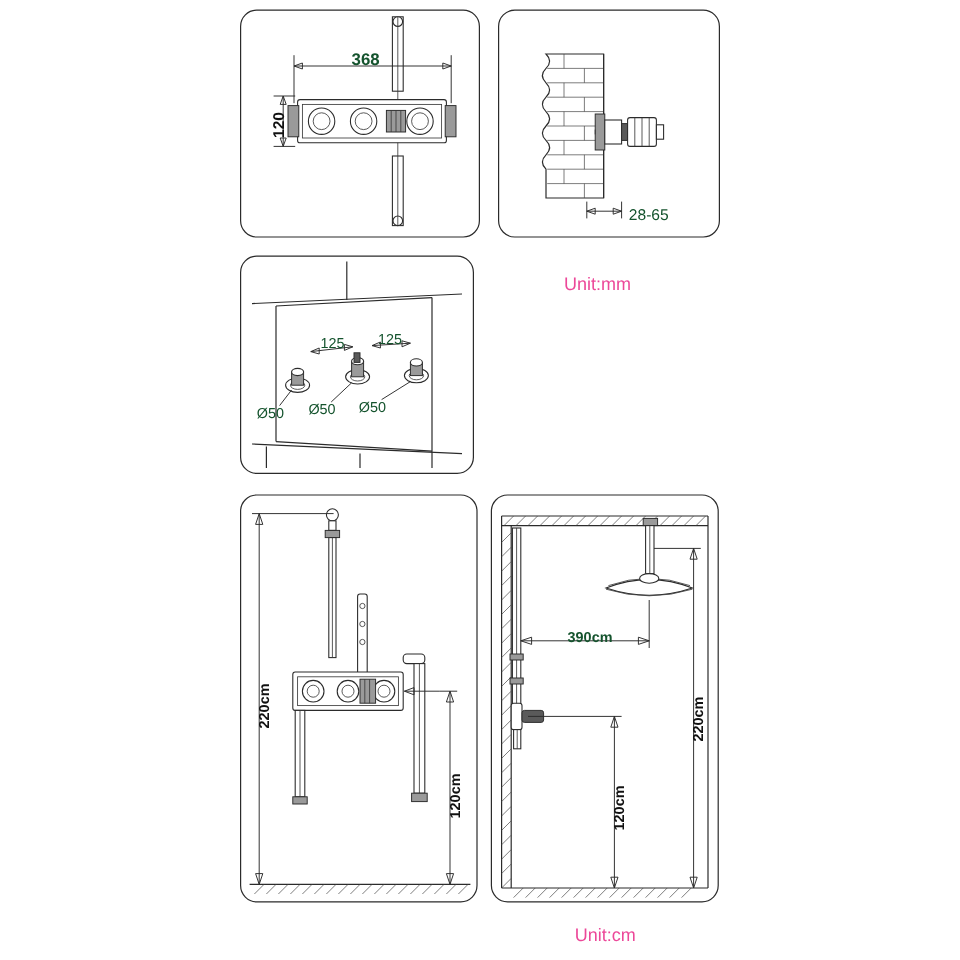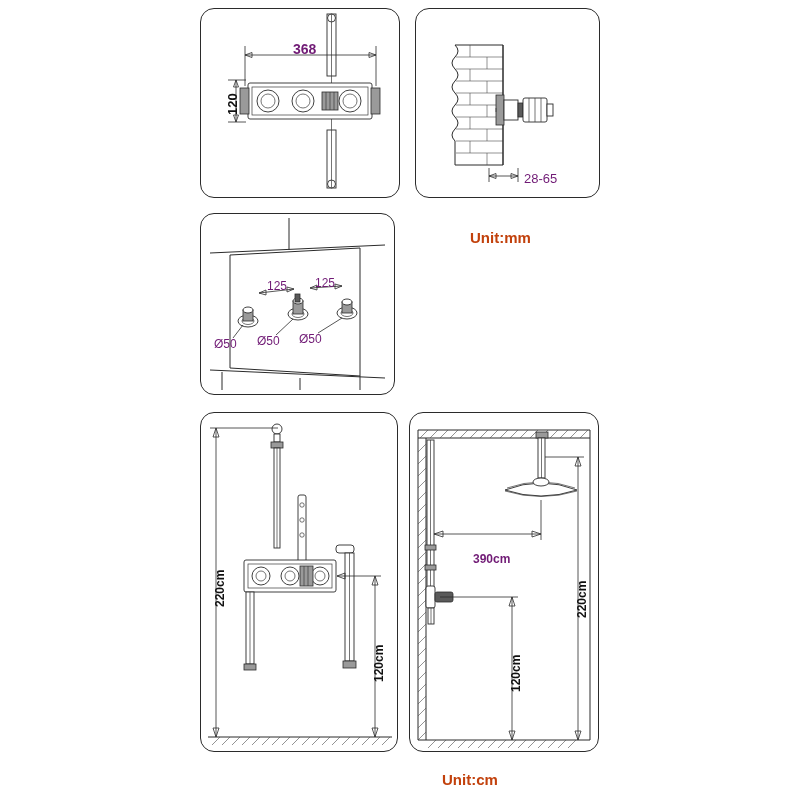--- a/index.html
+++ b/index.html
@@ -18,30 +18,30 @@
   .panel {
     position: absolute;
     border: 1.2px solid #2b2b2b;
     border-radius: 14px;
     box-sizing: border-box;
     background: #fff;
   }
   .label {
     position: absolute;
     font-size: 13px;
-    color: #701a75;
+    color: #14532d;
     white-space: nowrap;
   }
   .label.bold { font-weight: bold; }
   .unit-label {
     position: absolute;
     font-size: 14px;
-    color: #c2410c;
+    color: #ec4899;
     white-space: nowrap;
-    font-weight: bold;
+    font-weight: normal;
     text-align: center;
   }
   .vtext {
     position: absolute;
     font-size: 12px;
     color: #111;
     white-space: nowrap;
     transform-origin: 0 0;
     transform: rotate(-90deg);
   }
@@ -379,17 +379,17 @@
   <line class="ln-dim" x1="512" y1="597" x2="512" y2="740"></line>
   <path class="ln-dim" d="M512 597 l-3 9 h6 z" fill="#2b2b2b"></path>
   <path class="ln-dim" d="M512 740 l-3 -9 h6 z" fill="#2b2b2b"></path>
   <line class="ln-dim" x1="440" y1="597" x2="518" y2="597"></line>
 
   <line class="ln-dim" x1="578" y1="457" x2="578" y2="740"></line>
   <path class="ln-dim" d="M578 457 l-3 9 h6 z" fill="#2b2b2b"></path>
   <path class="ln-dim" d="M578 740 l-3 -9 h6 z" fill="#2b2b2b"></path>
   <line class="ln-dim" x1="545" y1="457" x2="584" y2="457"></line>
 </svg>
-<div class="label" style="left:473px; top:524px; font-size:12px; font-weight:bold;margin-top:28px;">390cm</div>
+<div class="label" style="left:473px; top:524px; font-size:12px; font-weight:bold;">390cm</div>
 <div class="vtext" style="left:509px; top:692px; font-size:12px; font-weight:bold;">120cm</div>
 <div class="vtext" style="left:575px; top:618px; font-size:12px; font-weight:bold;">220cm</div>
 
-<div class="unit-label" style="left:442px; top:771px; font-size:15px;">Unit:cm</div>
+<div class="unit-label" style="left:479px; top:771px; font-size:15px;">Unit:cm</div>
 
 </body></html>

